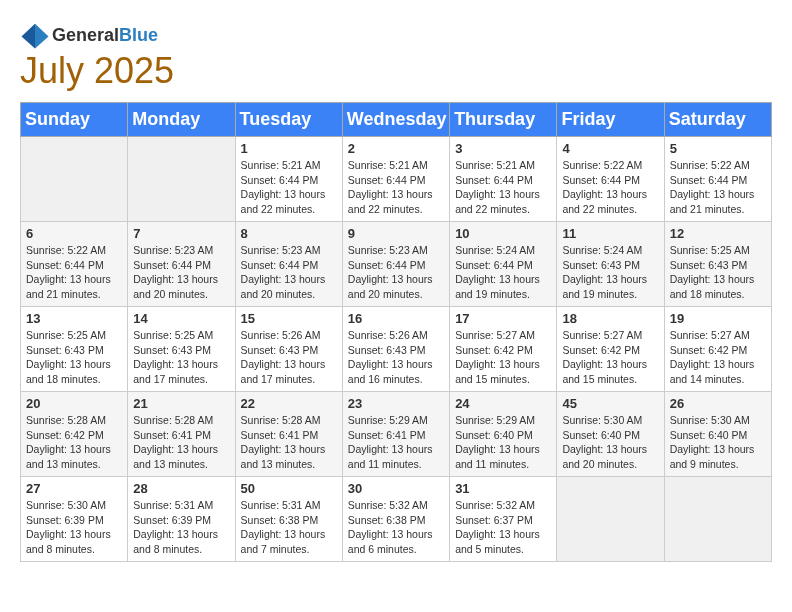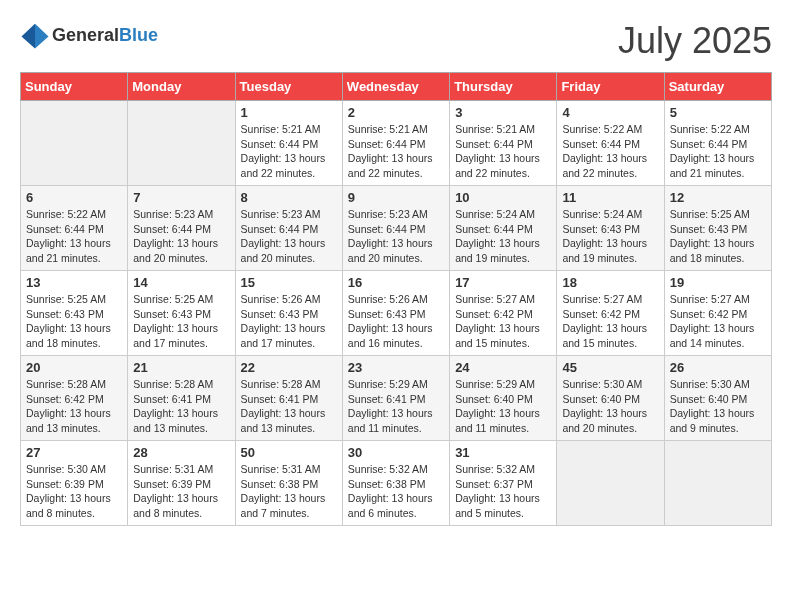--- a/index.html
+++ b/index.html
@@ -8,52 +8,53 @@
       background: #fff;
       width: 792px;
       min-height: 612px;
       padding: 20px;
     }
     .header {
       display: flex;
       justify-content: space-between;
       align-items: flex-start;
       margin-bottom: 10px;
+      flex-direction: column;
     }
     .logo {
       display: flex;
       align-items: center;
     }
     .logo-icon {
       width: 30px;
       height: 30px;
       margin-right: 2px;
     }
     .title-area {
       text-align: right;
     }
     .month-title {
       font-size: 36px;
-      color: #404040;
+      color: #a16207;
       font-weight: normal;
     }
     .location-title {
       font-size: 16px;
       color: #555;
     }
     table {
       width: 100%;
       border-collapse: collapse;
       table-layout: fixed;
     }
     thead tr th {
-      background-color: #ef4444;
+      background-color: #3b82f6;
       color: #fff;
       padding: 6px 4px;
-      font-size: 13px;
+      font-size: 18px;
       text-align: left;
       border: 1px solid #aaa;
     }
     tbody tr td {
       vertical-align: top;
       border: 1px solid #ccc;
       padding: 4px 5px;
       font-size: 11px;
       color: #333;
       height: 85px;

